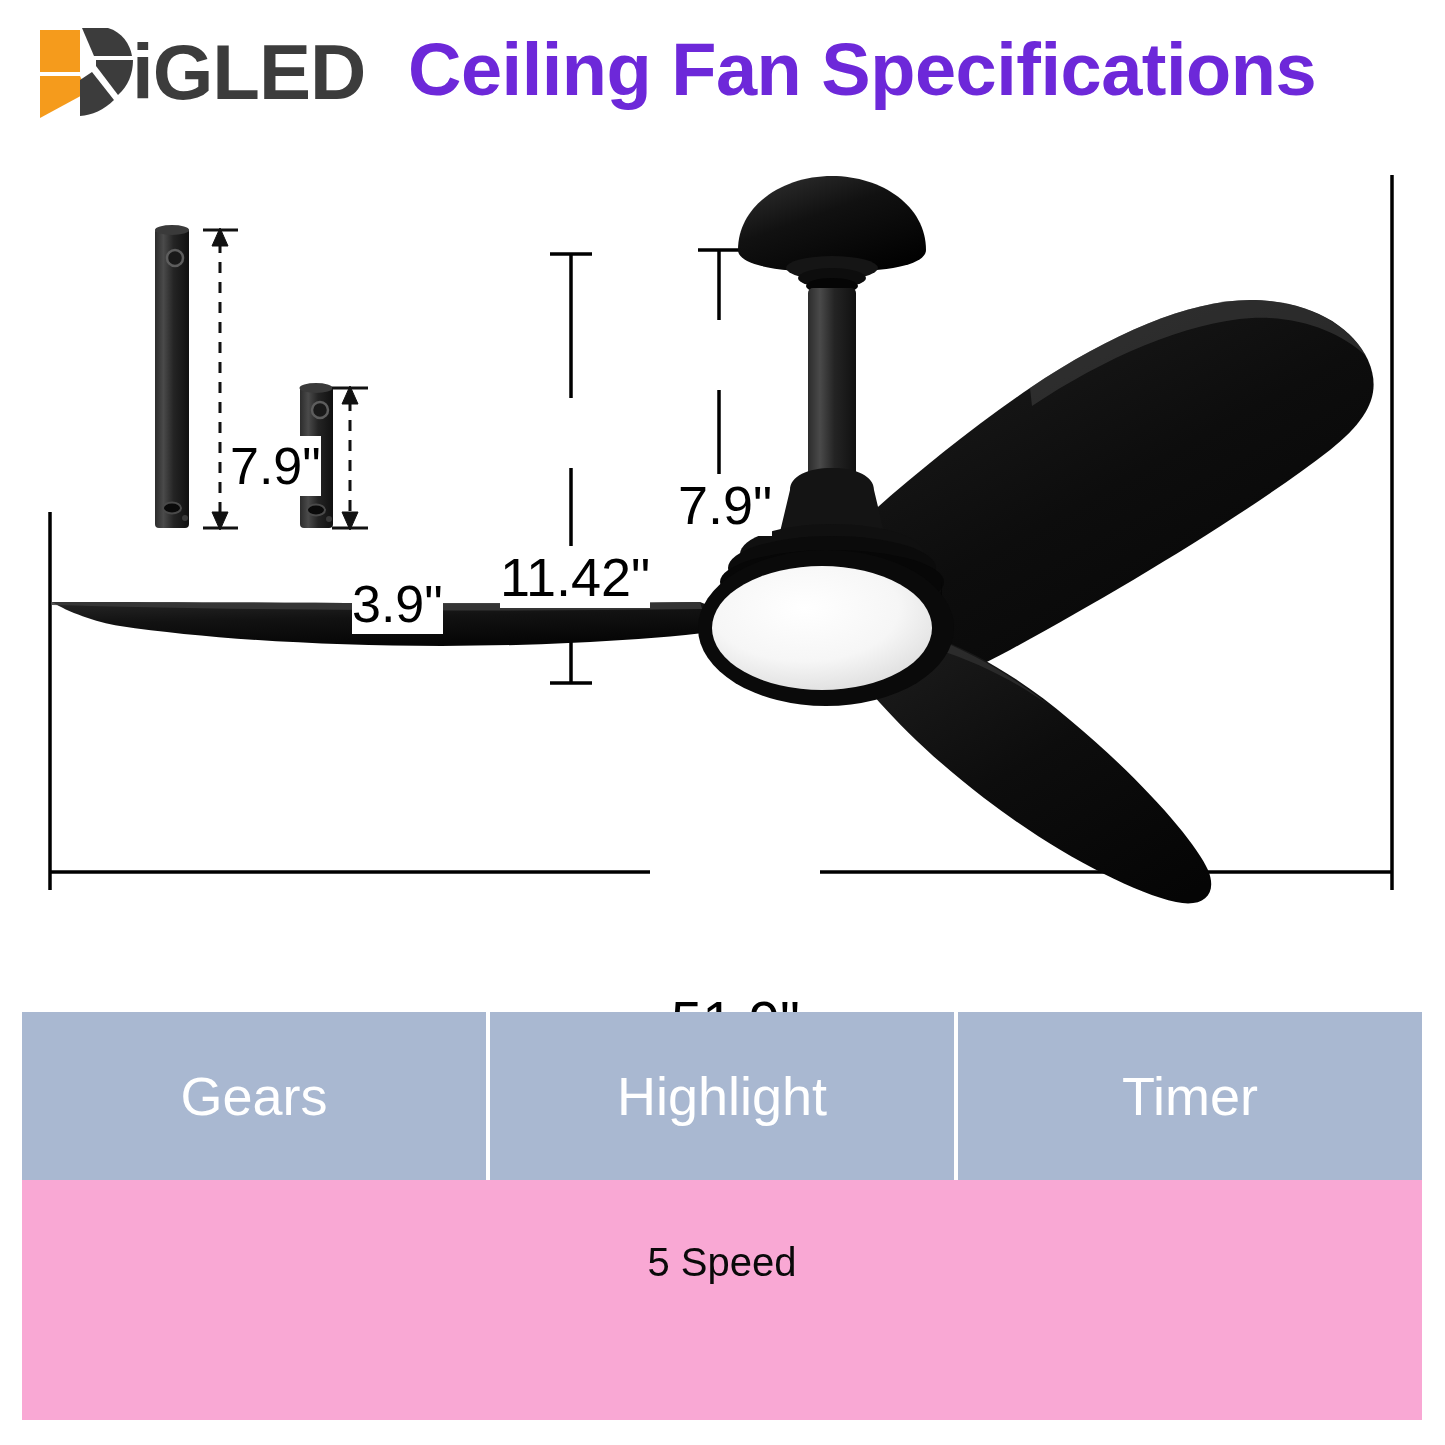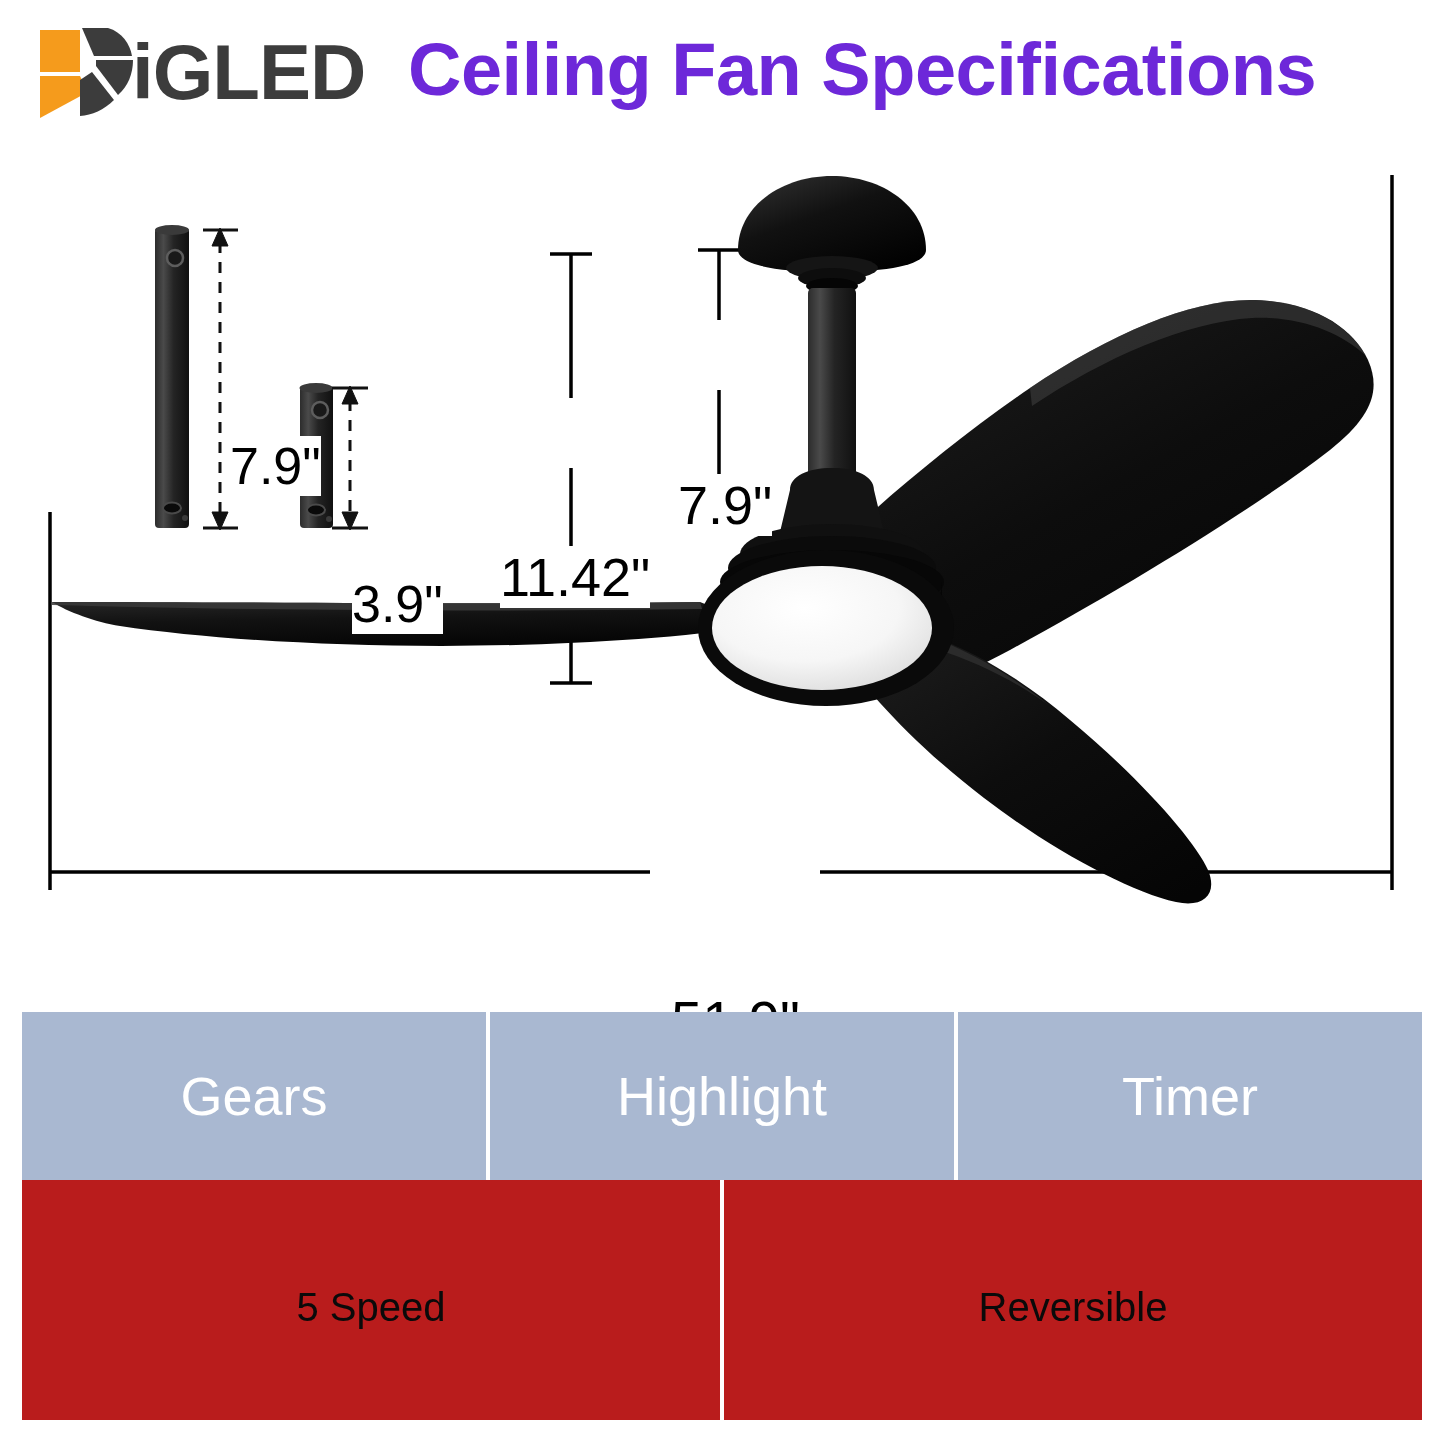--- a/index.html
+++ b/index.html
@@ -58,23 +58,23 @@
   .spec-cell{
     flex:1 1 0;display:flex;align-items:center;justify-content:center;
     box-sizing:border-box;text-align:center;
   }
   .spec-row.head .spec-cell{
     background:#a9b8d1;color:#ffffff;font-size:54px;font-weight:normal;
     border-right:4px solid #ffffff;
   }
   .spec-row.head .spec-cell:last-child{border-right:none;}
   .spec-row.body .spec-cell{
-    background:#b91c1c;color:#0a0a0a;font-size:40px;font-weight:normal;
+    background:#f9a8d4;color:#0a0a0a;font-size:40px;font-weight:normal;
     border-right:4px solid #ffffff;
-    align-items:flex-start;padding-top:105px;
+    align-items:flex-start;padding-top:60px;
   }
   .spec-row.body .spec-cell:last-child{border-right:none;}
 </style>
 </head>
 <body>
 
 <div class="page">
 
   <div class="header">
 
@@ -242,17 +242,16 @@
   </div>
 
   <div class="spec-table">
     <div class="spec-row head">
       <div class="spec-cell">Gears</div>
       <div class="spec-cell">Highlight</div>
       <div class="spec-cell">Timer</div>
     </div>
     <div class="spec-row body">
       <div class="spec-cell">5 Speed</div>
-      <div class="spec-cell">Reversible</div>
     </div>
   </div>
 
 </div>
 
 </body></html>

